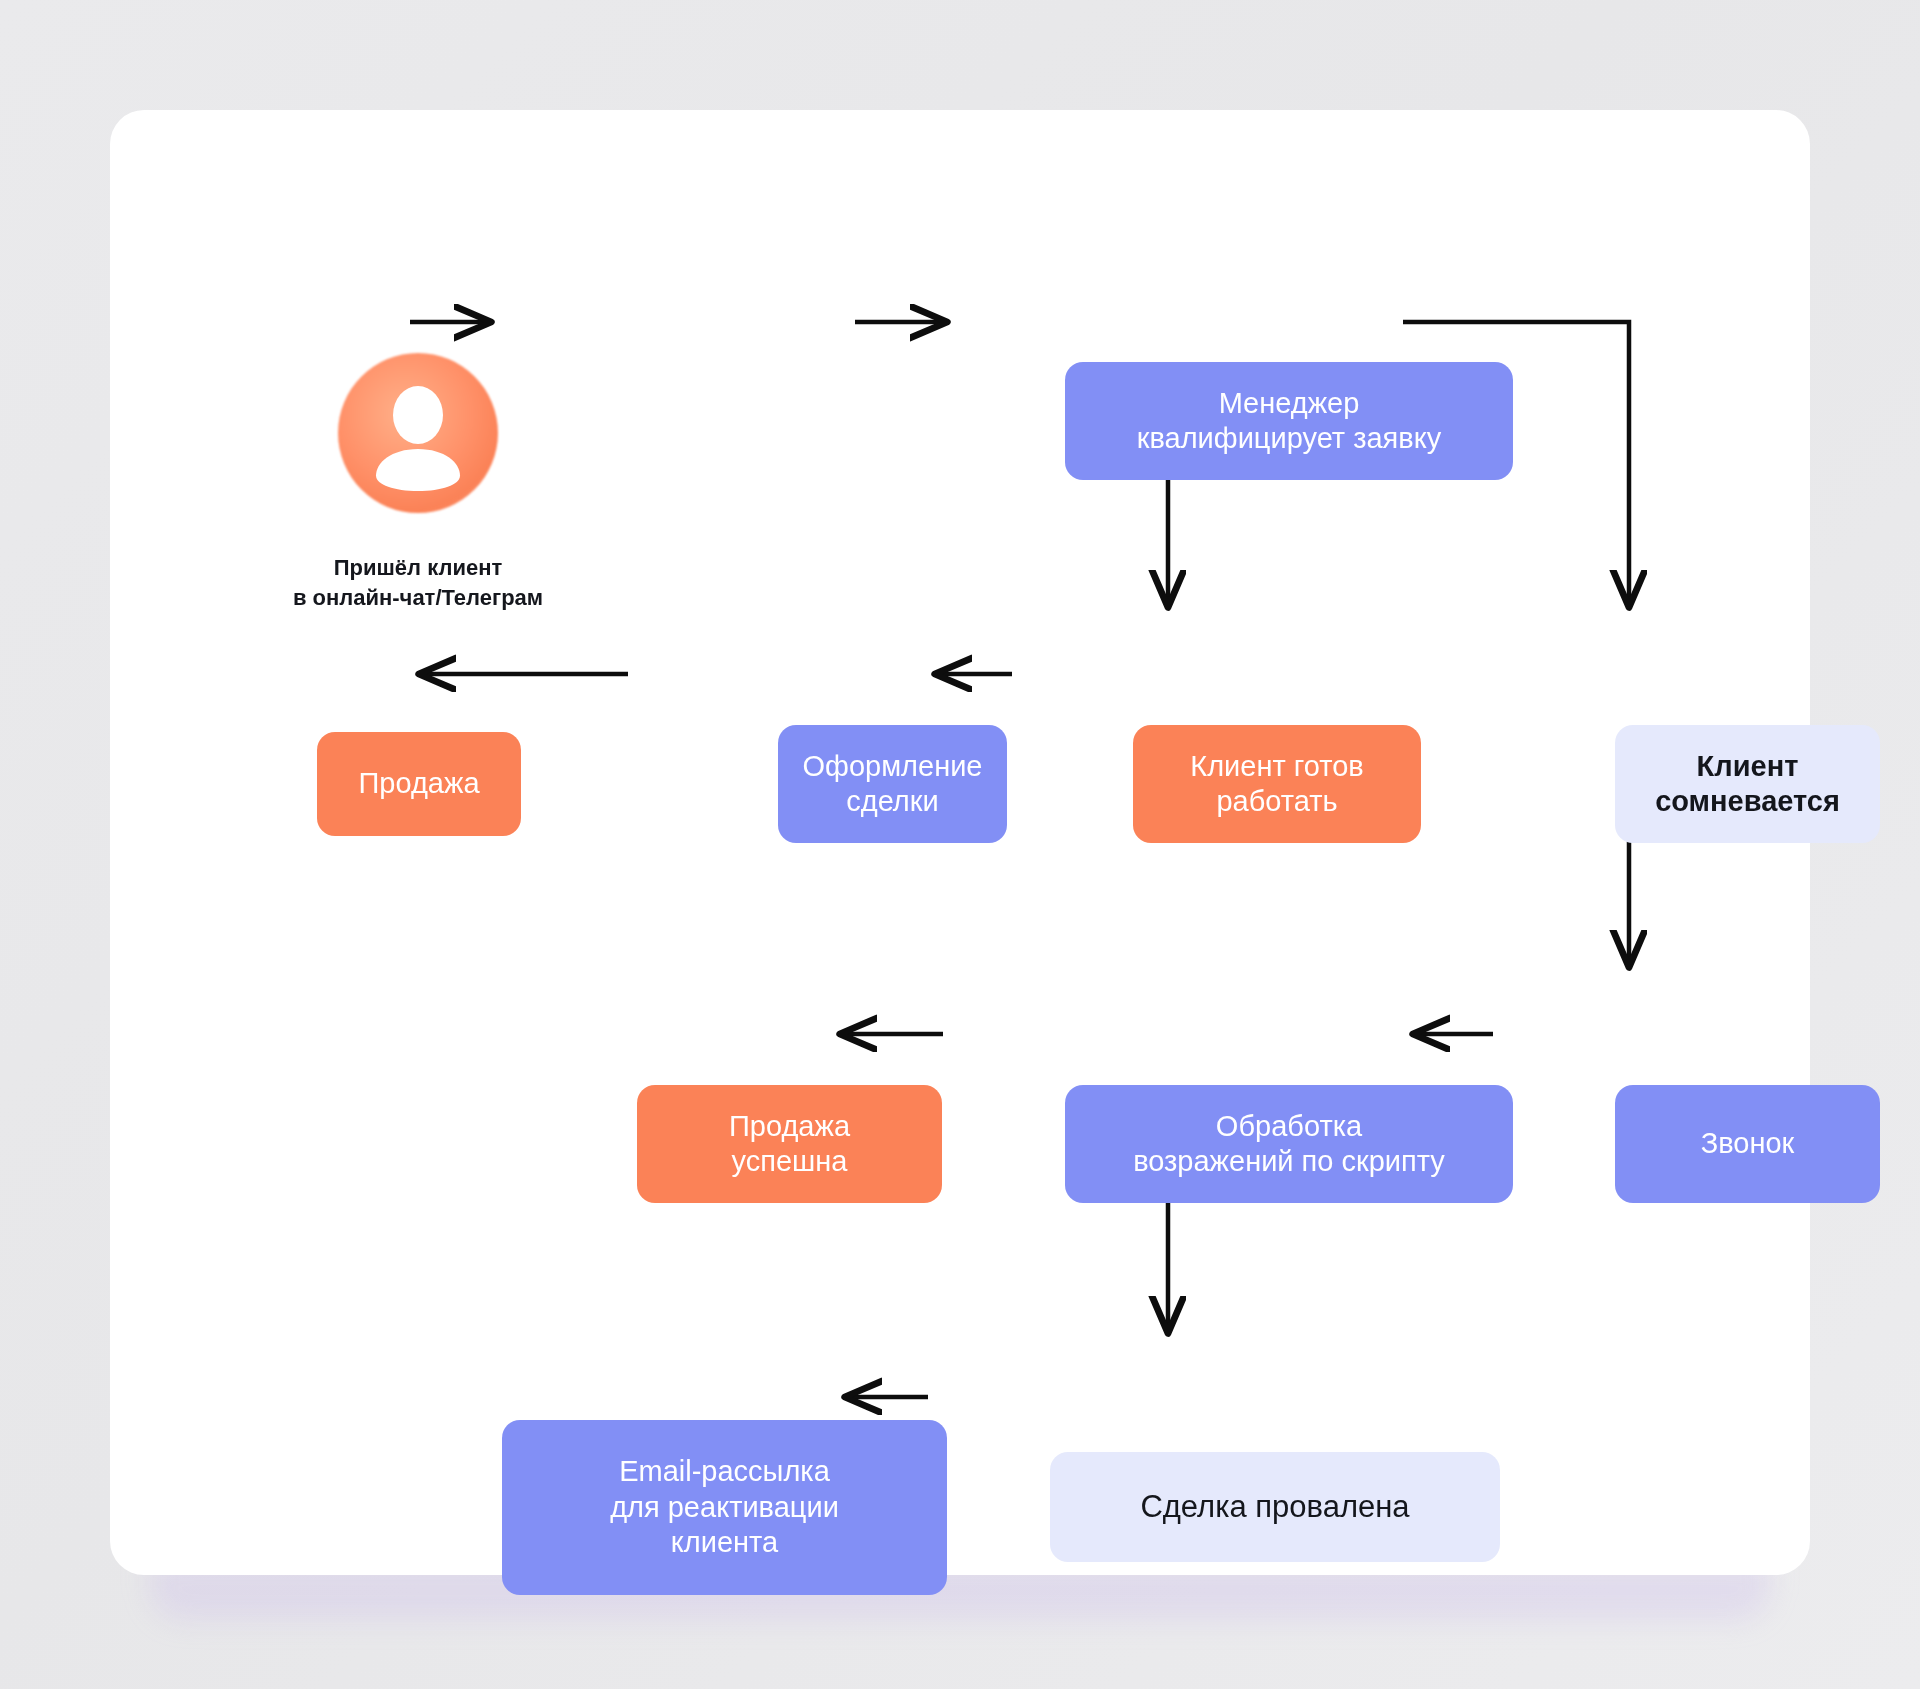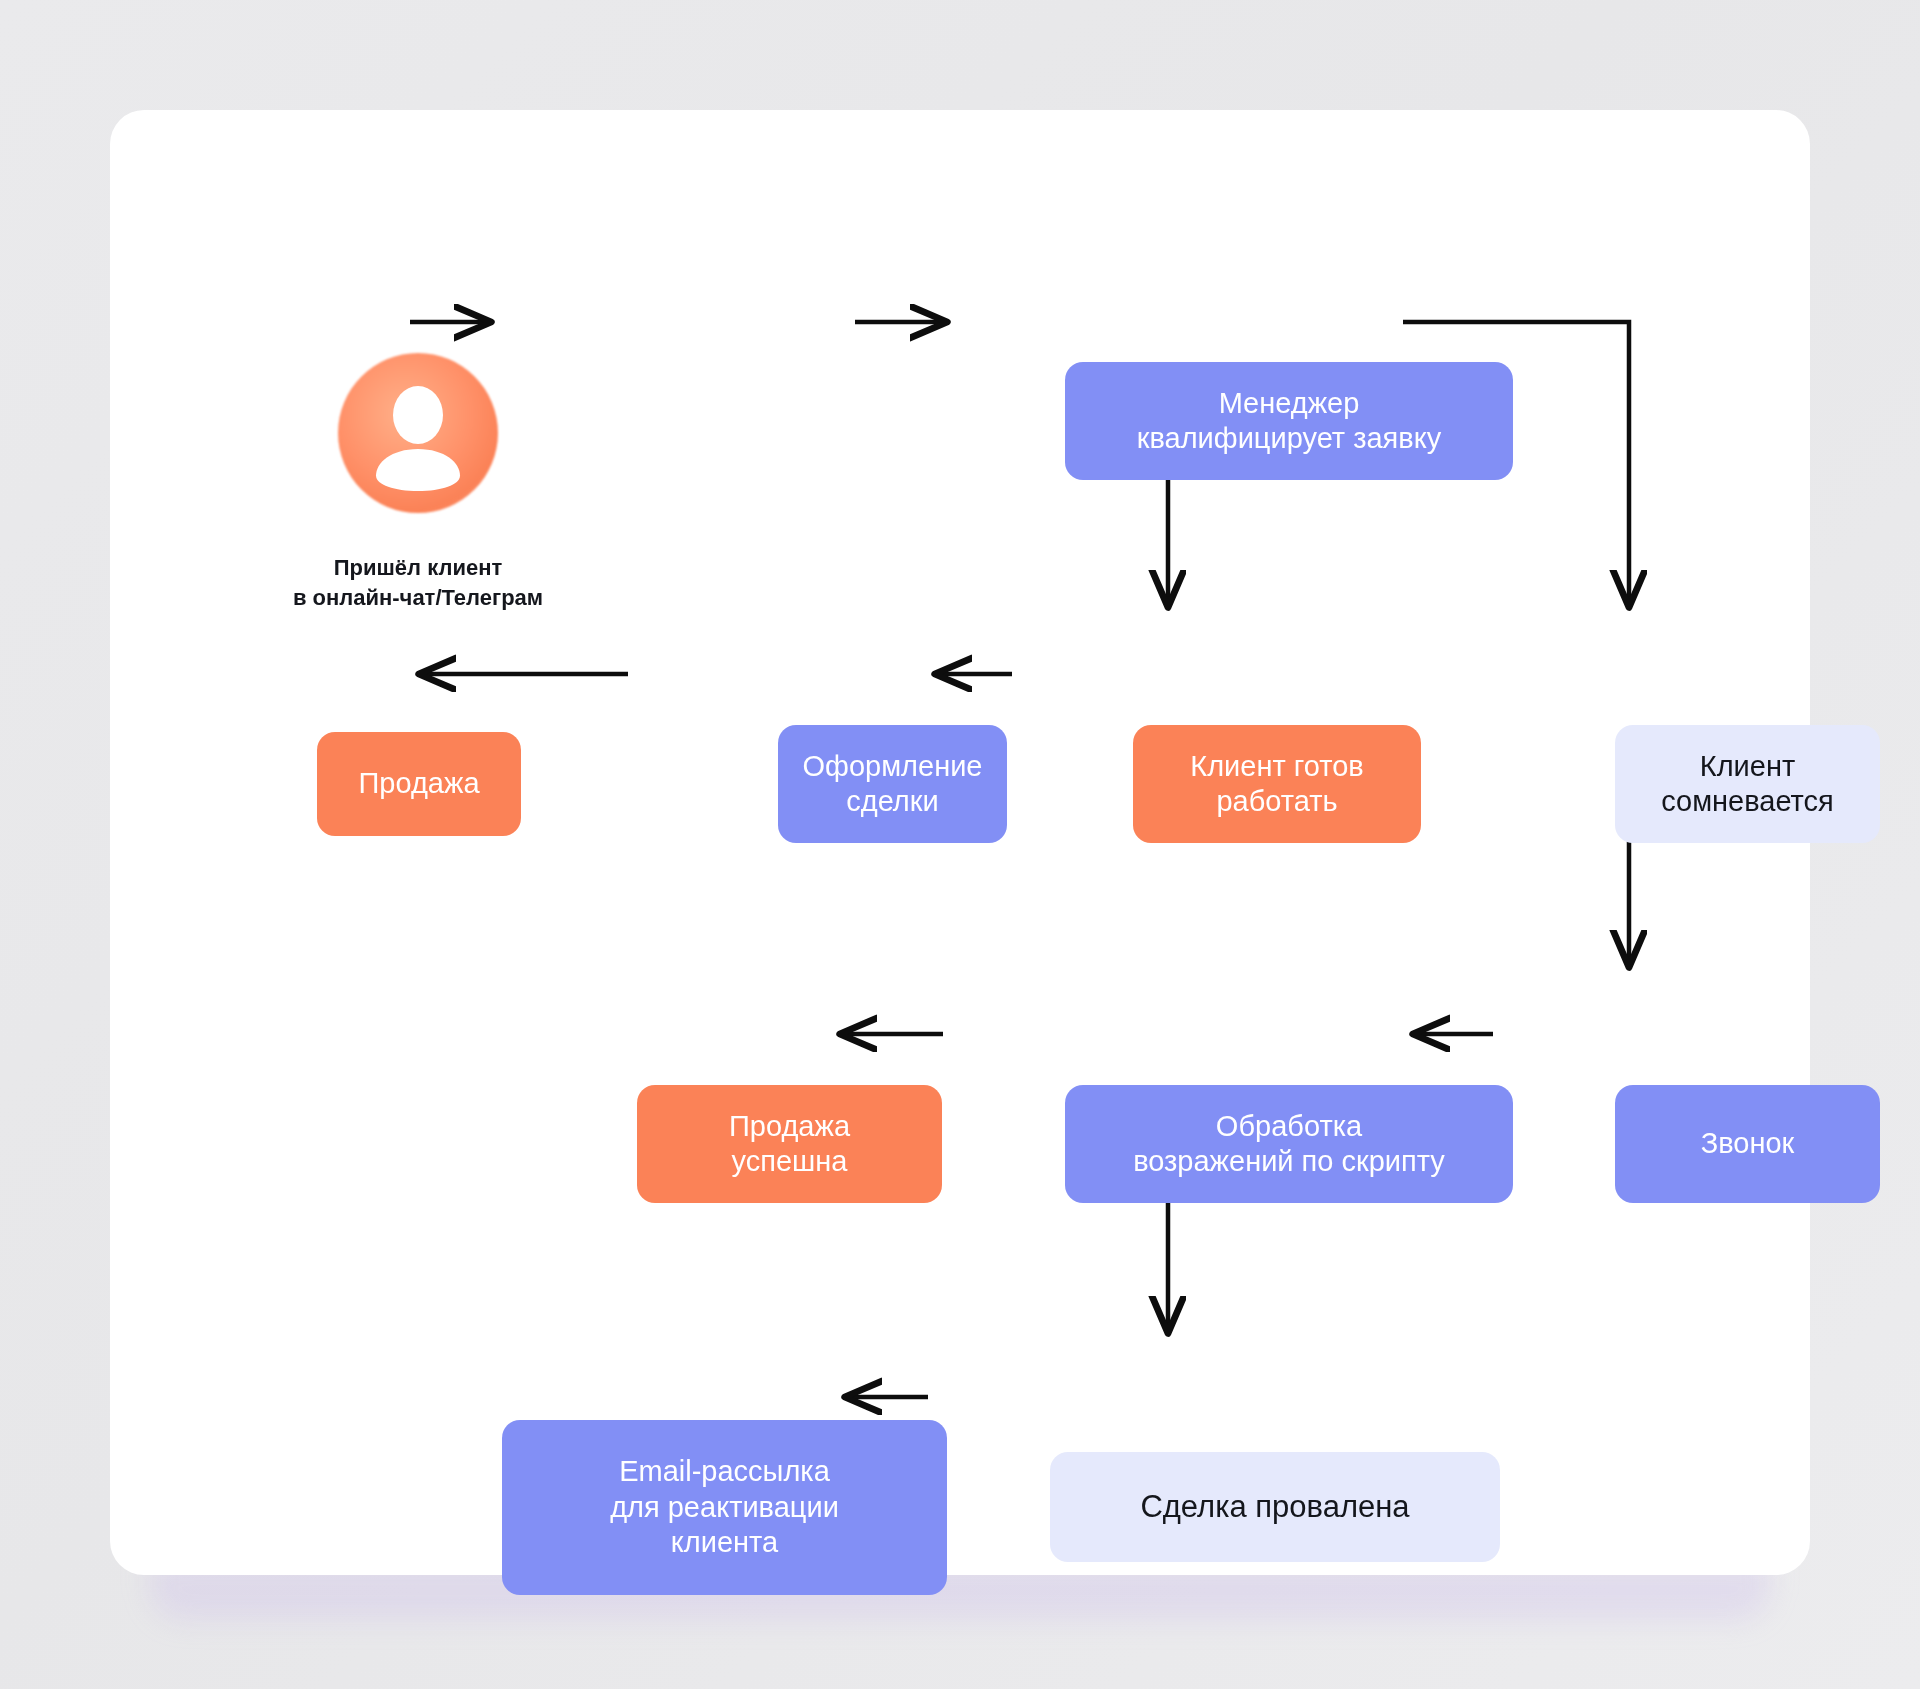--- a/index.html
+++ b/index.html
@@ -150,21 +150,21 @@
         <path d="M80 96c-27 0-42 14-42 26.5 0 9.5 18.5 15.5 42 15.5s42-6 42-15.5C122 110 107 96 80 96z" fill="#ffffff"></path>
       </svg>
     </div>
     <div id="avatar-caption">Пришёл клиент
 в онлайн-чат/Телеграм</div>
 
 
     <div class="node blue" style="left:955px;top:252px;width:448px;height:118px;font-size:29px;">Менеджер
 квалифицирует заявку</div>
 
-    <div class="node pale" style="left:1505px;top:615px;width:265px;height:118px;font-size:29px;">Клиент
+    <div class="node pale" style="left:1505px;top:615px;width:265px;height:118px;font-size:29px;font-weight:bold;">Клиент
 сомневается</div>
 
     <div class="node orange" style="left:1023px;top:615px;width:288px;height:118px;font-size:29px;">Клиент готов
 работать</div>
 
     <div class="node blue" style="left:640px;top:615px;width:229px;height:118px;font-size:29px;margin-left:28px;">Оформление
 сделки</div>
 
     <div class="node orange" style="left:207px;top:622px;width:204px;height:104px;font-size:29px;">Продажа</div>
 

